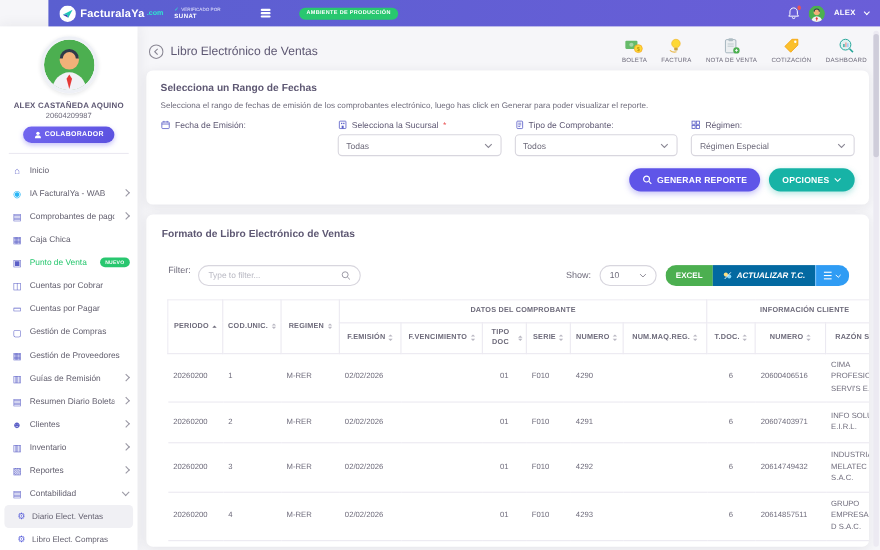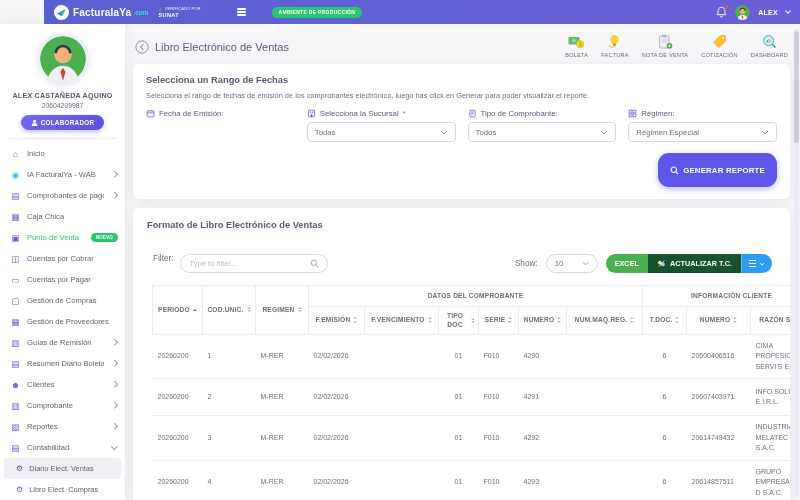--- a/index.html
+++ b/index.html
@@ -75,39 +75,39 @@
   .card-sub { font-size:7.4px; color:#6e6b7b; margin-top:6px; }
   .fields { display:flex; gap:12px; margin-top:9px; }
   .field { flex:1; min-width:0; }
   .field-label { display:flex; align-items:center; gap:4px; font-size:7.8px; color:#5e5873; margin-bottom:4px; }
   .req { color:#ea5455; }
   .inputbox { height:20px; border:1px solid #d8d6de; border-radius:4px; display:flex; align-items:center;
     padding:0 7px; gap:6px; font-size:7.8px; color:#6e6b7b; background:#fff; cursor:pointer; }
   .inputbox .divider { width:1px; height:12px; background:#e4e2ea; }
   .selbox { justify-content:space-between; }
   .btn-row { display:flex; justify-content:flex-end; gap:8px; margin-top:11px; }
-  .btn { display:inline-flex; align-items:center; gap:4px; height:34px; padding:0 12px; border-radius:11px;
+  .btn { display:inline-flex; align-items:center; gap:4px; height:21px; padding:0 12px; border-radius:11px;
     color:#fff; font-size:7.8px; font-weight:bold; letter-spacing:.2px; cursor:pointer; border:none; }
   .btn-primary { background:#5f55e8; box-shadow:0 2px 6px rgba(95,85,232,.4); }
   .btn-teal { background:#17b3a6; box-shadow:0 2px 6px rgba(23,179,166,.35); }
 
   .report-card { margin-top:9px; padding:12px 0 0; height:302px; overflow:hidden; }
   .report-title { padding:0 14px; }
   .controls { display:flex; align-items:center; justify-content:space-between; padding:0 18px 0 20px; margin-top:24px; }
   .filter-left { display:flex; align-items:flex-start; gap:7px; }
   .filter-label, .show-label { font-size:8.2px; color:#6e6b7b; }
   .pill-input { width:148px; height:19px; border:1px solid #d8d6de; border-radius:10px; display:flex; align-items:center; padding:0 8px; gap:4px; background:#fff; }
   .pill-input input { border:none; outline:none; flex:1; font-size:7.6px; color:#6e6b7b; font-family:"Liberation Sans",sans-serif; background:transparent; }
   .pill-input input::placeholder { color:#b9b9c3; }
   .controls-right { display:flex; align-items:center; gap:8px; }
   .show-select { width:52px; height:19px; border:1px solid #d8d6de; border-radius:10px; display:flex; align-items:center; justify-content:space-between; padding:0 8px; font-size:7.8px; color:#6e6b7b; cursor:pointer; background:#fff; }
   .btn-group { display:flex; height:19px; border-radius:10px; overflow:hidden; }
   .bg-btn { display:inline-flex; align-items:center; gap:4px; padding:0 9px; color:#fff; font-size:7.3px; font-weight:bold; cursor:pointer; }
   .bg-excel { background:#4caf50; }
-  .bg-blue { background:#14532d; }
+  .bg-blue { background:#0369a1;font-style:italic; }
   .bg-menu { background:#2f9cf4; border-left:1px solid rgba(255,255,255,.35); padding:0 7px; gap:3px; }
   .mini-bars { display:inline-flex; flex-direction:column; gap:1.5px; }
   .mini-bars i { width:7px; height:1.2px; background:#fff; display:block; }
 
   .table-wrap { margin:12px 0 0 19px; overflow:hidden; width:638px; }
   table { border-collapse:collapse; table-layout:fixed; width:668px; }
   thead th { border:1px solid #ebe9f1; font-size:6.6px; font-weight:bold; color:#6e6b7b; letter-spacing:.2px;
     padding:4px 3px; text-align:center; vertical-align:middle; background:#fff; line-height:1.45; }
   thead .group-row th { padding:5px 3px; }
   tbody td { border-bottom:1px solid #ebe9f1; font-size:7px; color:#6e6b7b; padding:6px 5px; height:37px;
@@ -250,21 +250,21 @@
           <span class="nav-label">Resumen Diario Boletas</span>
           <span class="nav-chev"></span>
         </div>
         <div class="nav-item">
           <span class="nav-ico">☻</span>
           <span class="nav-label">Clientes</span>
           <span class="nav-chev"></span>
         </div>
         <div class="nav-item">
           <span class="nav-ico">▥</span>
-          <span class="nav-label">Comprobante</span>
+          <span class="nav-label">Inventario</span>
           <span class="nav-chev"></span>
         </div>
         <div class="nav-item">
           <span class="nav-ico">▧</span>
           <span class="nav-label">Reportes</span>
           <span class="nav-chev"></span>
         </div>
         <div class="nav-item">
           <span class="nav-ico">▤</span>
           <span class="nav-label">Contabilidad</span>
@@ -408,20 +408,26 @@
             </div>
           </div>
         </div>
         <div class="btn-row">
           <button class="btn btn-primary">
             <svg width="9" height="9" viewBox="0 0 10 10">
                 <circle cx="4.2" cy="4.2" r="3" fill="none" stroke="#fff" stroke-width="1.2"></circle>
                 <line x1="6.5" y1="6.5" x2="9" y2="9" stroke="#fff" stroke-width="1.2"></line>
               </svg>
             <span>GENERAR REPORTE</span>
+          </button>
+          <button class="btn btn-teal">
+            <span>OPCIONES</span>
+            <svg width="7" height="5" viewBox="0 0 8 5">
+                <path d="M1 1 L4 4 L7 1" fill="none" stroke="#fff" stroke-width="1.2"></path>
+              </svg>
           </button>
         </div>
       </section>
 
       <section class="card report-card">
         <div class="card-title report-title">Formato de Libro Electrónico de Ventas</div>
 
         <div class="controls">
           <div class="filter-left">
             <span class="filter-label">Filter:</span>

